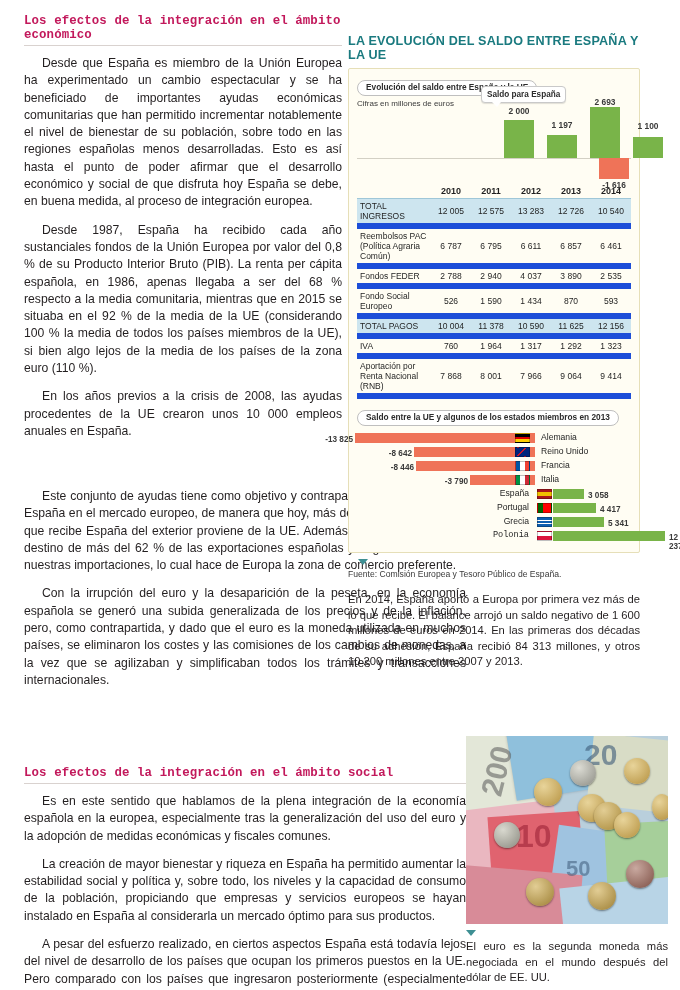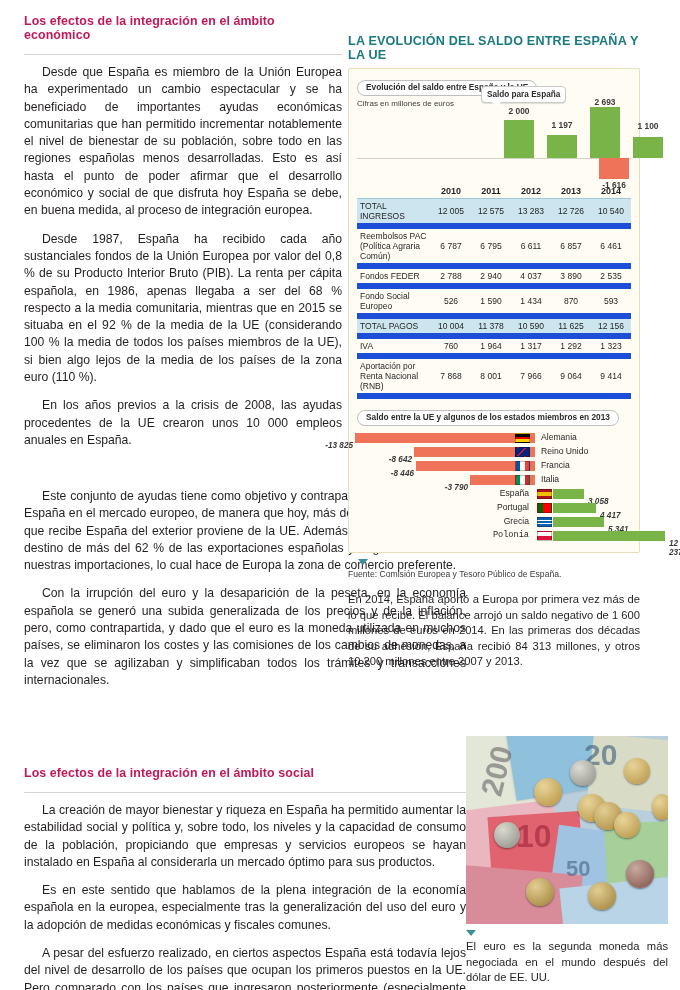--- a/index.html
+++ b/index.html
@@ -15,22 +15,23 @@
 
   
   .sec-head{
     color:#c2185b;
     font-weight:bold;
     font-size:12.4px;
     letter-spacing:0.1px;
   }
   .sec-head-rule{
     border-bottom:1px solid #d9d2cf;
-    padding-bottom:12px;
+    padding-bottom:3px;
     margin-bottom:9px;
+    font-family:Liberation Mono, monospace;
   }
 
   
   p.body{
     margin:0 0 11px 0;
     font-size:12.2px;
     line-height:17.3px;
     text-align:justify;
     text-indent:18px;
     color:#231f20;
@@ -130,21 +131,21 @@
   }
   .cc-bar{
     position:absolute;top:2px;height:10px;
   }
   .cc-neg{background:#ef7358;}
   .cc-pos{background:#79b449;}
   .cc-name{
     position:absolute;font-size:8.6px;color:#1f1f1f;top:1px;
   }
   .cc-val{
-    position:absolute;font-size:8.2px;font-weight:bold;color:#3a3a3a;top:10px;font-style:italic;
+    position:absolute;font-size:8.2px;font-weight:bold;color:#3a3a3a;top:4px;
   }
   .flag{
     position:absolute;top:2px;width:15px;height:10px;
     border:1px solid rgba(0,0,0,.25);box-sizing:border-box;
   }
 
   .arrow-down{
     width:0;height:0;margin:6px 0 4px 10px;
     border-left:5px solid transparent;border-right:5px solid transparent;
     border-top:6px solid #3e8f93;
@@ -189,22 +190,22 @@
     <p class="body">En los años previos a la crisis de 2008, las ayudas procedentes de la UE crearon unos 10 000 empleos anuales en España.</p>
   </div>
 
   <div id="col-full">
     <p class="body">Este conjunto de ayudas tiene como objetivo y contrapartida la integración de España en el mercado europeo, de manera que hoy, más del 90% de la inversión que recibe España del exterior proviene de la UE. Además, la UE es el lugar de destino de más del 62 % de las exportaciones españolas y origen del 60 % de nuestras importaciones, lo cual hace de Europa la zona de comercio preferente.</p>
     <p class="body">Con la irrupción del euro y la desaparición de la peseta, en la economía española se generó una subida generalizada de los precios y de la inflación, pero, como contrapartida, y dado que el euro es la moneda utilizada en muchos países, se eliminaron los costes y las comisiones de los cambios de monedas, a la vez que se agilizaban y simplificaban todos los trámites y transacciones internacionales.</p>
   </div>
 
   <div id="sec2">
     <div class="sec-head sec-head-rule">Los efectos de la integración en el ámbito social</div>
+    <p class="body">Es en este sentido que hablamos de la plena integración de la economía española en la europea, especialmente tras la generalización del uso del euro y la adopción de medidas económicas y fiscales comunes.</p>
     <p class="body">La creación de mayor bienestar y riqueza en España ha permitido aumentar la estabilidad social y política y, sobre todo, los niveles y la capacidad de consumo de la población, propiciando que empresas y servicios europeos se hayan instalado en España al considerarla un mercado óptimo para sus productos.</p>
-    <p class="body">Es en este sentido que hablamos de la plena integración de la economía española en la europea, especialmente tras la generalización del uso del euro y la adopción de medidas económicas y fiscales comunes.</p>
     <p class="body">A pesar del esfuerzo realizado, en ciertos aspectos España está todavía lejos del nivel de desarrollo de los países que ocupan los primeros puestos en la UE. Pero comparado con los países que ingresaron posteriormente (especialmente los de la Europa Oriental), España se sitúa en una posición superior.</p>
   </div>
 
   <div id="info">
 
     <div class="info-title">LA EVOLUCIÓN DEL SALDO ENTRE ESPAÑA Y LA UE</div>
 
     <div class="info-box">
 
       <span class="pill">Evolución del saldo entre España y la UE</span>

